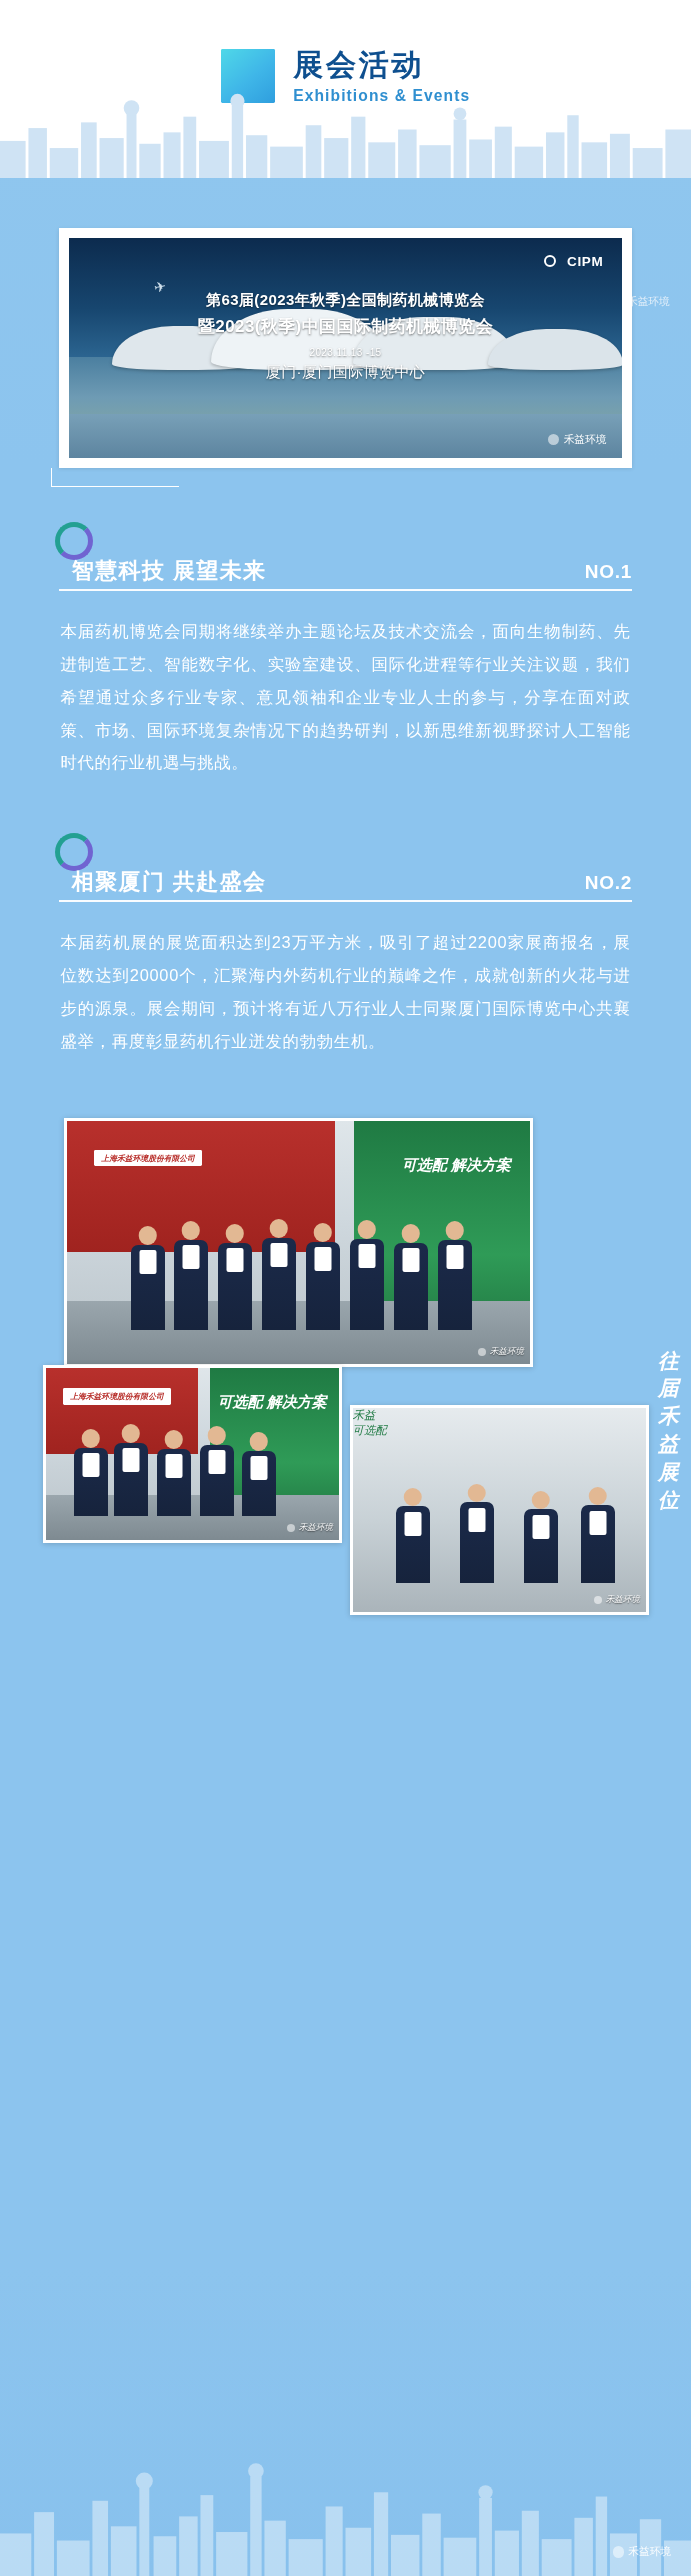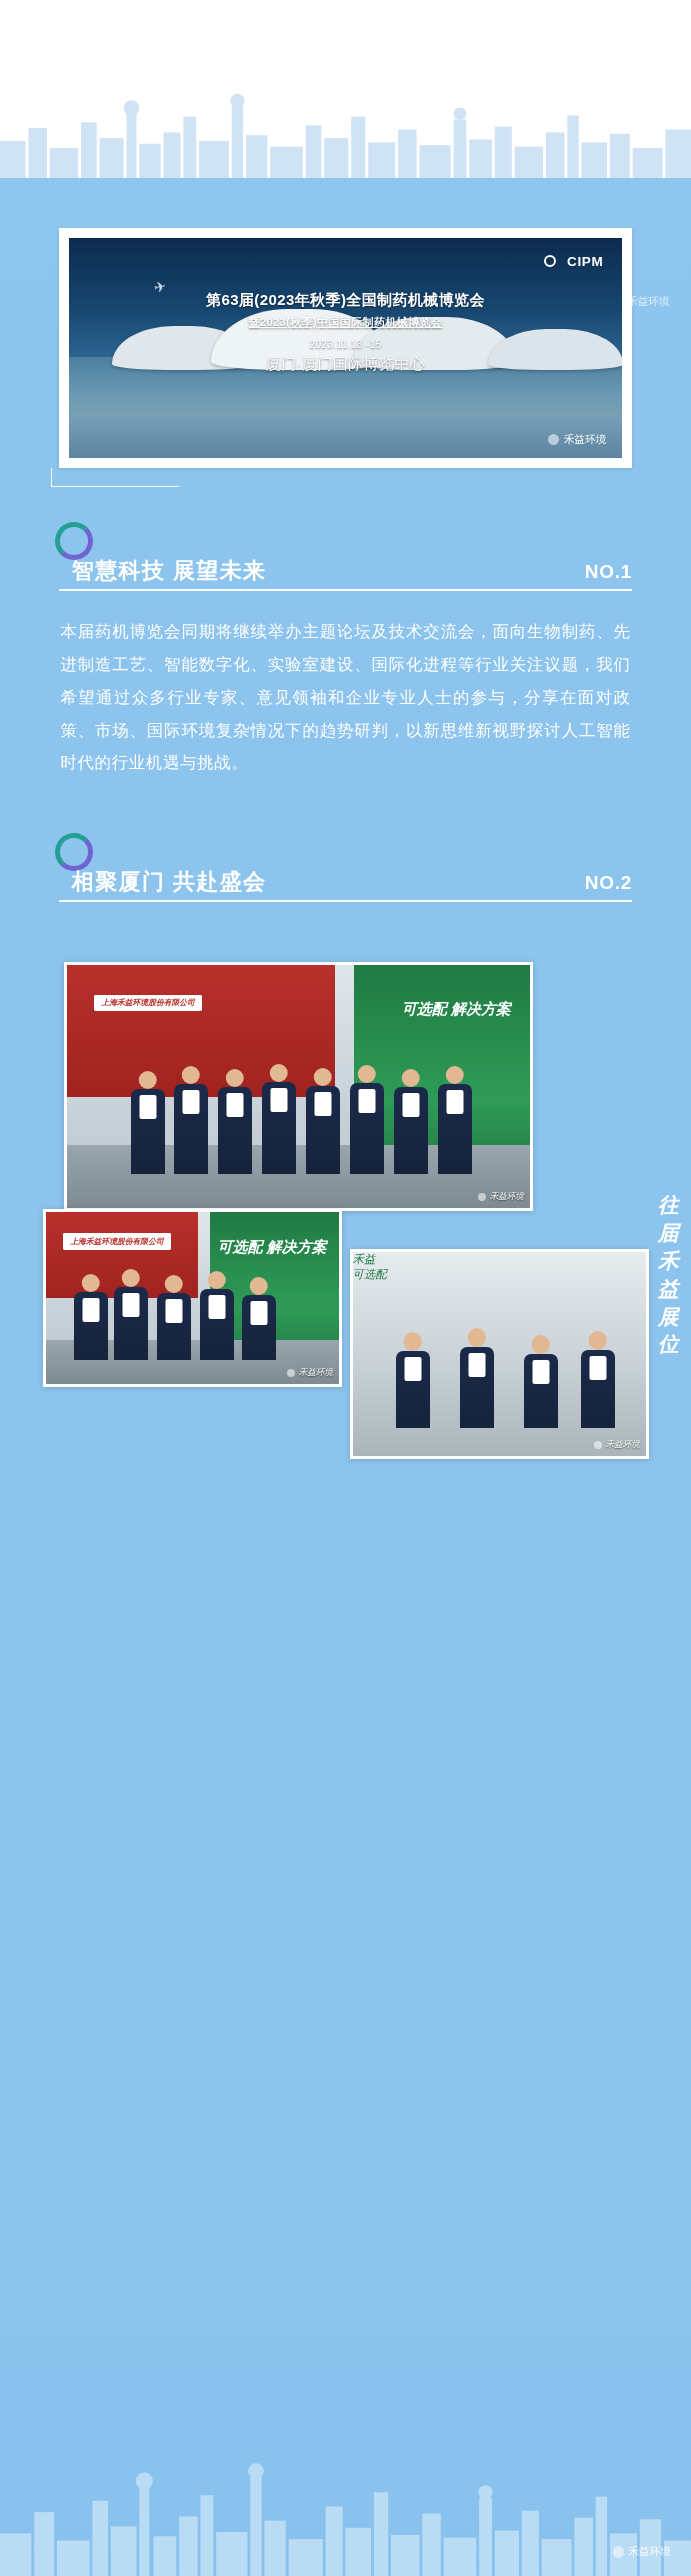--- a/index.html
+++ b/index.html
@@ -144,21 +144,21 @@
     display:inline-block;
   }
   .banner-texts {
     position:absolute;
     left:0; right:0; top:53px;
     text-align:center;
     color:#ffffff;
     text-shadow:0 0.7px 2.1px rgba(0,0,0,.5);
   }
   .bt-line1 { font-size:15px; font-weight:bold; letter-spacing:0.4px; }
-  .bt-line2 { font-size:11px; font-weight:bold; margin-top:5px; letter-spacing:0.4px;text-decoration:underline; }
+  .bt-line2 { font-size:17px; font-weight:bold; margin-top:5px; letter-spacing:0.4px; }
   .bt-line3 { font-size:10px; margin-top:8.5px; letter-spacing:0.4px; }
   .bt-line4 { font-size:15px; margin-top:5px; letter-spacing:0.4px; }
   .banner-wm {
     position:absolute;
     right:15.6px; bottom:11.4px;
     display:flex; align-items:center; gap:4.3px;
     color:#ffffff; font-size:10.7px;
   }
   
   .bracket {
@@ -354,20 +354,27 @@
     font-size:10.7px;
     opacity:.95;
   }
 </style>
 </head>
 <body>
 
 <div class="page">
 
   <div class="header">
+    <div class="header-inner">
+      <div class="header-square"></div>
+      <div class="header-text">
+        <div class="header-title">展会活动</div>
+        <div class="header-sub">Exhibitions &amp; Events</div>
+      </div>
+    </div>
 
     <div class="skyline-top">
       <svg viewBox="0 0 972 122" preserveAspectRatio="none">
         <g fill="#cfe3f4">
           <rect x="0" y="70" width="36" height="52"></rect>
           <rect x="40" y="52" width="26" height="70"></rect>
           <rect x="70" y="80" width="40" height="42"></rect>
           <rect x="114" y="44" width="22" height="78"></rect>
           <rect x="140" y="66" width="34" height="56"></rect>
           <rect x="178" y="30" width="14" height="92"></rect>
@@ -448,20 +455,21 @@
     <div class="sec-body">本届药机博览会同期将继续举办主题论坛及技术交流会，面向生物制药、先进制造工艺、智能数字化、实验室建设、国际化进程等行业关注议题，我们希望通过众多行业专家、意见领袖和企业专业人士的参与，分享在面对政策、市场、国际环境复杂情况下的趋势研判，以新思维新视野探讨人工智能时代的行业机遇与挑战。</div>
   </div>
 
   <div class="section">
     <div class="sec-head">
       <span class="ring"></span>
       <span class="sec-title">相聚厦门 共赴盛会</span>
       <span class="sec-no">NO.2</span>
     </div>
     <div class="sec-rule"></div>
+    <div class="sec-body">本届药机展的展览面积达到23万平方米，吸引了超过2200家展商报名，展位数达到20000个，汇聚海内外药机行业的巅峰之作，成就创新的火花与进步的源泉。展会期间，预计将有近八万行业人士同聚厦门国际博览中心共襄盛举，再度彰显药机行业迸发的勃勃生机。</div>
   </div>
 
   <div class="collage">
 
     <div class="photo photo-main">
       <div class="booth">
         <div class="redwall"></div>
         <div class="greenwall"></div>
         <div class="signboard">上海禾益环境股份有限公司</div>
         <div class="greentext">可选配

